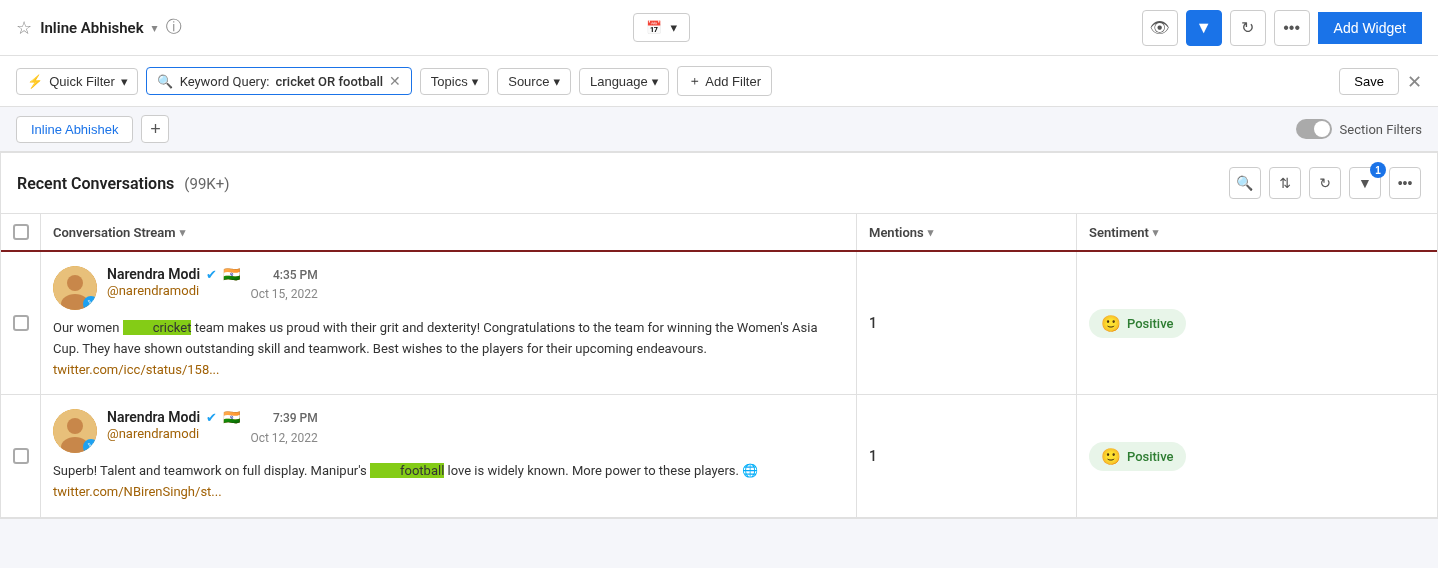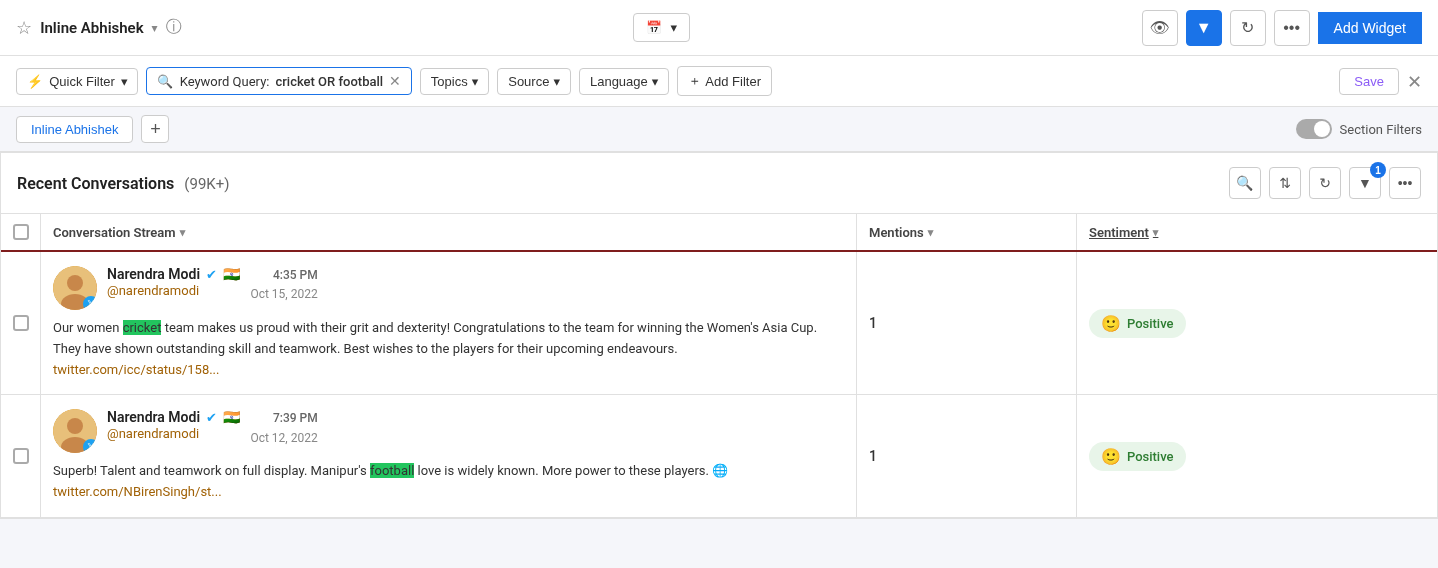--- a/index.html
+++ b/index.html
@@ -62,21 +62,21 @@
       background: #fff; cursor: pointer; font-size: 13px; color: #333;
     }
     .add-filter-btn {
       display: flex; align-items: center; gap: 4px;
       border: 1px solid #ccc; border-radius: 4px; padding: 5px 10px;
       background: #fff; cursor: pointer; font-size: 13px; color: #333;
     }
     .filter-spacer { flex: 1; }
     .save-btn {
       border: 1px solid #ccc; border-radius: 4px; padding: 5px 14px;
-      background: #fff; cursor: pointer; font-size: 13px; color: #8b5cf6; text-align: right;
+      background: #fff; cursor: pointer; font-size: 13px; color: #000000; text-align: right;
     }
     .close-main-btn { cursor: pointer; color: #888; font-size: 18px; }
 
     
     .tab-bar {
       display: flex; align-items: center; justify-content: space-between;
       background: #f5f6fa; padding: 8px 16px;
       border-bottom: 1px solid #e0e0e0;
     }
     .tab-bar-left { display: flex; align-items: center; gap: 8px; }
@@ -128,21 +128,21 @@
     .table-header {
       display: grid; grid-template-columns: 40px 1fr 220px 360px;
       background: #fff; border-bottom: 2px solid #7f1d1d;
       padding: 0;
     }
     .th {
       padding: 10px 12px; font-size: 13px; font-weight: 600; color: #444;
       display: flex; align-items: center; gap: 4px;
       border-right: 1px solid #e0e0e0;
     }
-    .th:last-child { border-right: none; text-decoration: underline; }
+    .th:last-child { border-right: none; }
     .th-sort { color: #888; font-size: 11px; cursor: pointer; }
 
     .table-row {
       display: grid; grid-template-columns: 40px 1fr 220px 360px;
       border-bottom: 1px solid #e0e0e0; background: #fff;
     }
 
     .td {
       padding: 14px 12px; border-right: 1px solid #e0e0e0;
       display: flex; align-items: flex-start;
@@ -179,21 +179,21 @@
     .post-name-row { display: flex; align-items: flex-end; gap: 6px; }
     .post-name { font-size: 14px; font-weight: 600; color: #222; }
     .verified-icon { color: #1da1f2; font-size: 13px; }
     .flag-icon { font-size: 14px; }
     .post-handle { color: #a16207; font-size: 13px; }
     .post-time { text-align: right; font-size: 12px; color: #666; line-height: 1.6; }
     .post-time .time { font-weight: 500; }
     .post-time .date { color: #888; }
 
     .post-text { font-size: 13px; color: #333; line-height: 1.6; }
-    .highlight { background: #22c55e; }
+    .highlight { background: #84cc16; padding-left: 30px; }
     .post-link { color: #a16207; text-decoration: none; font-size: 13px; }
 
     
     .sentiment-badge {
       display: flex; align-items: center; gap: 6px;
       background: #e8f5e9; color: #2e7d32; border-radius: 16px;
       padding: 5px 12px; font-size: 13px; font-weight: 500;
     }
     .sentiment-badge .smiley { font-size: 16px; }
   </style>

